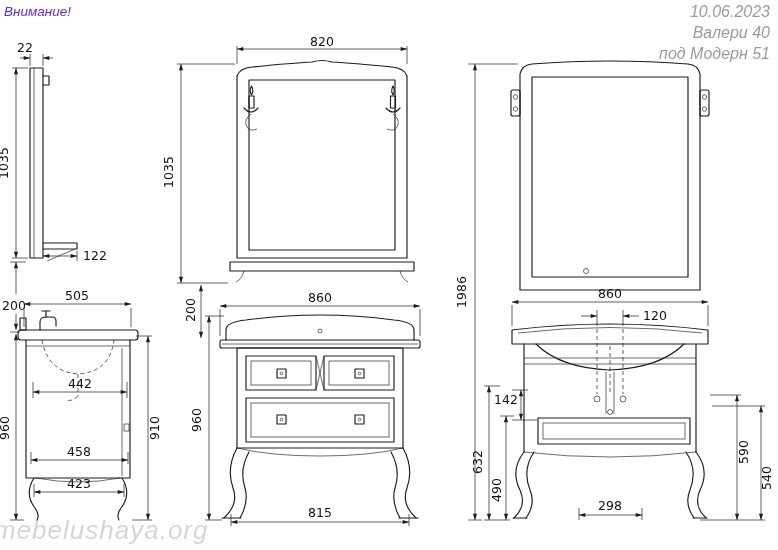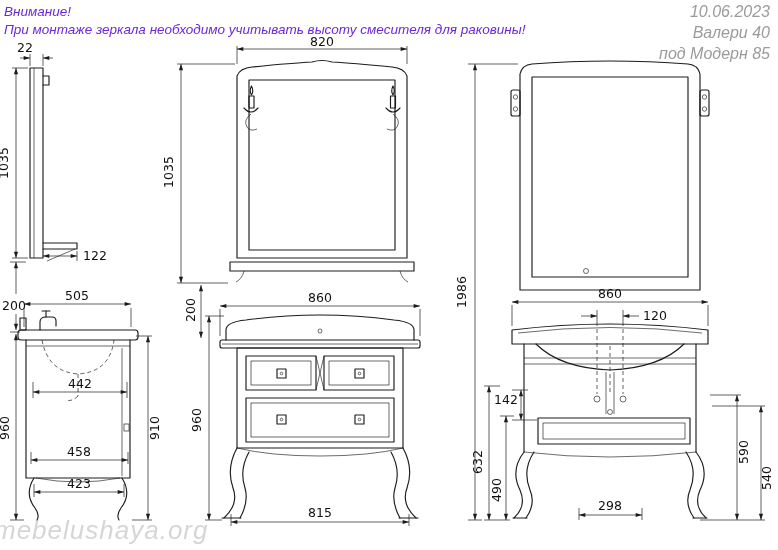--- a/index.html
+++ b/index.html
@@ -293,23 +293,22 @@
 
       <line class="dim" x1="579" y1="508" x2="579" y2="520"></line>
       <line class="dim" x1="642" y1="508" x2="642" y2="520"></line>
       <line class="dim" x1="579" y1="515" x2="642" y2="515" marker-start="url(#arr)" marker-end="url(#arr)"></line>
       <text class="d" x="610" y="510" text-anchor="middle">298</text>
     </g>
   </svg>
 
   <div class="note">
     <div>Внимание!</div>
-    <div>При монтаже зеркала необходимо учитывать высоту смесителя для раковины!</div>
   </div>
 
   <div class="titleblock">
     <div>10.06.2023</div>
     <div>Валери 40</div>
-    <div>под Модерн 85</div>
+    <div>под Модерн 51</div>
   </div>
 
   <div class="watermark">mebelushaya.org</div>
 </div>
 
 </body></html>

